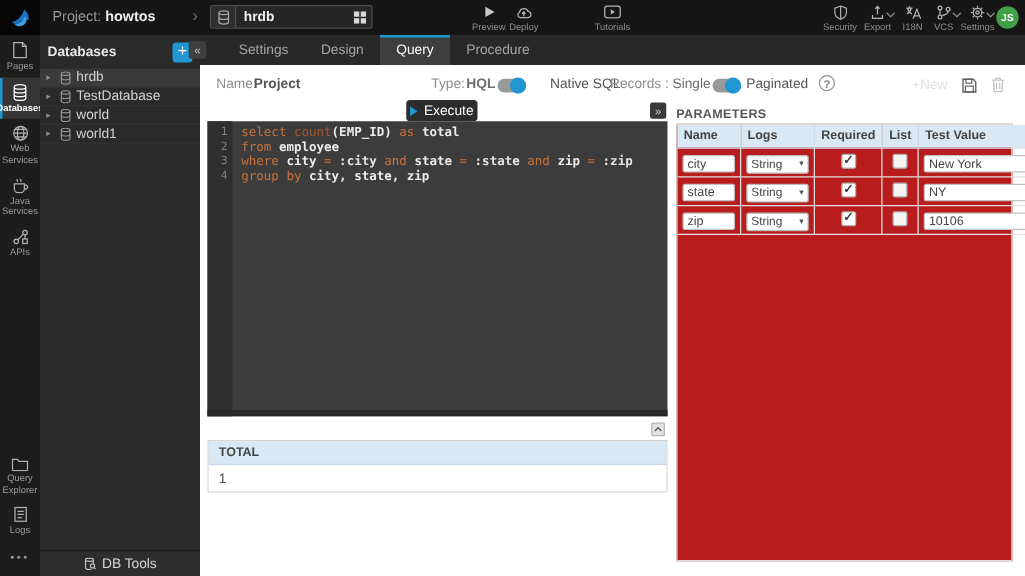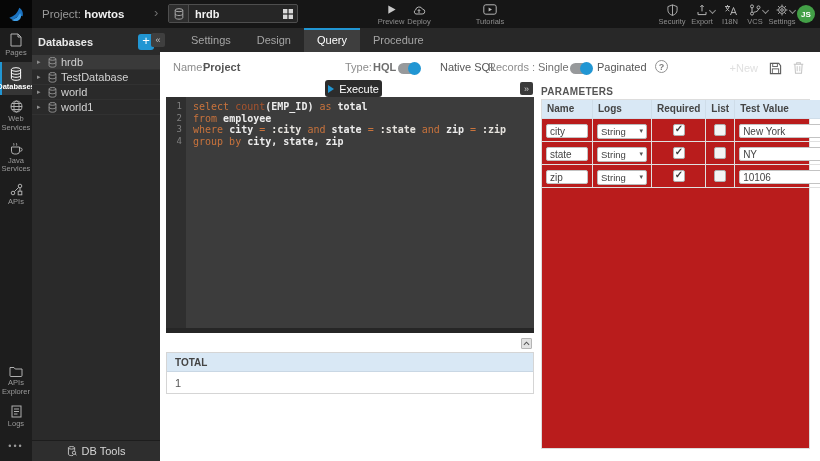--- a/index.html
+++ b/index.html
@@ -301,21 +301,21 @@
           <rect x="8.2" y="8.2" width="3.6" height="3.6" fill="none" stroke="#b0b0b0"></rect>
           <path d="M4.3 8.7L8.7 4.3M10 4.8V8.2" fill="none" stroke="#b0b0b0"></path>
         </svg>
       <span class="lbl">APIs</span>
     </div>
     <div class="ib-spacer"></div>
     <div class="ib-item">
       <svg width="14" height="11" viewBox="0 0 14 11">
           <path d="M1 1.5h4l1.2 1.5H13v6.5a1 1 0 01-1 1H2a1 1 0 01-1-1z" fill="none" stroke="#b0b0b0"></path>
         </svg>
-      <span class="lbl">APIs Explorer</span>
+      <span class="lbl">Query Explorer</span>
     </div>
     <div class="ib-item">
       <svg width="11" height="13" viewBox="0 0 11 13">
           <rect x="1" y="1" width="9" height="11" fill="none" stroke="#b0b0b0"></rect>
           <path d="M3 4h5M3 6.5h5M3 9h3.5" stroke="#b0b0b0"></path>
         </svg>
       <span class="lbl">Logs</span>
     </div>
     <div class="ib-more">•••</div>
   </div>

